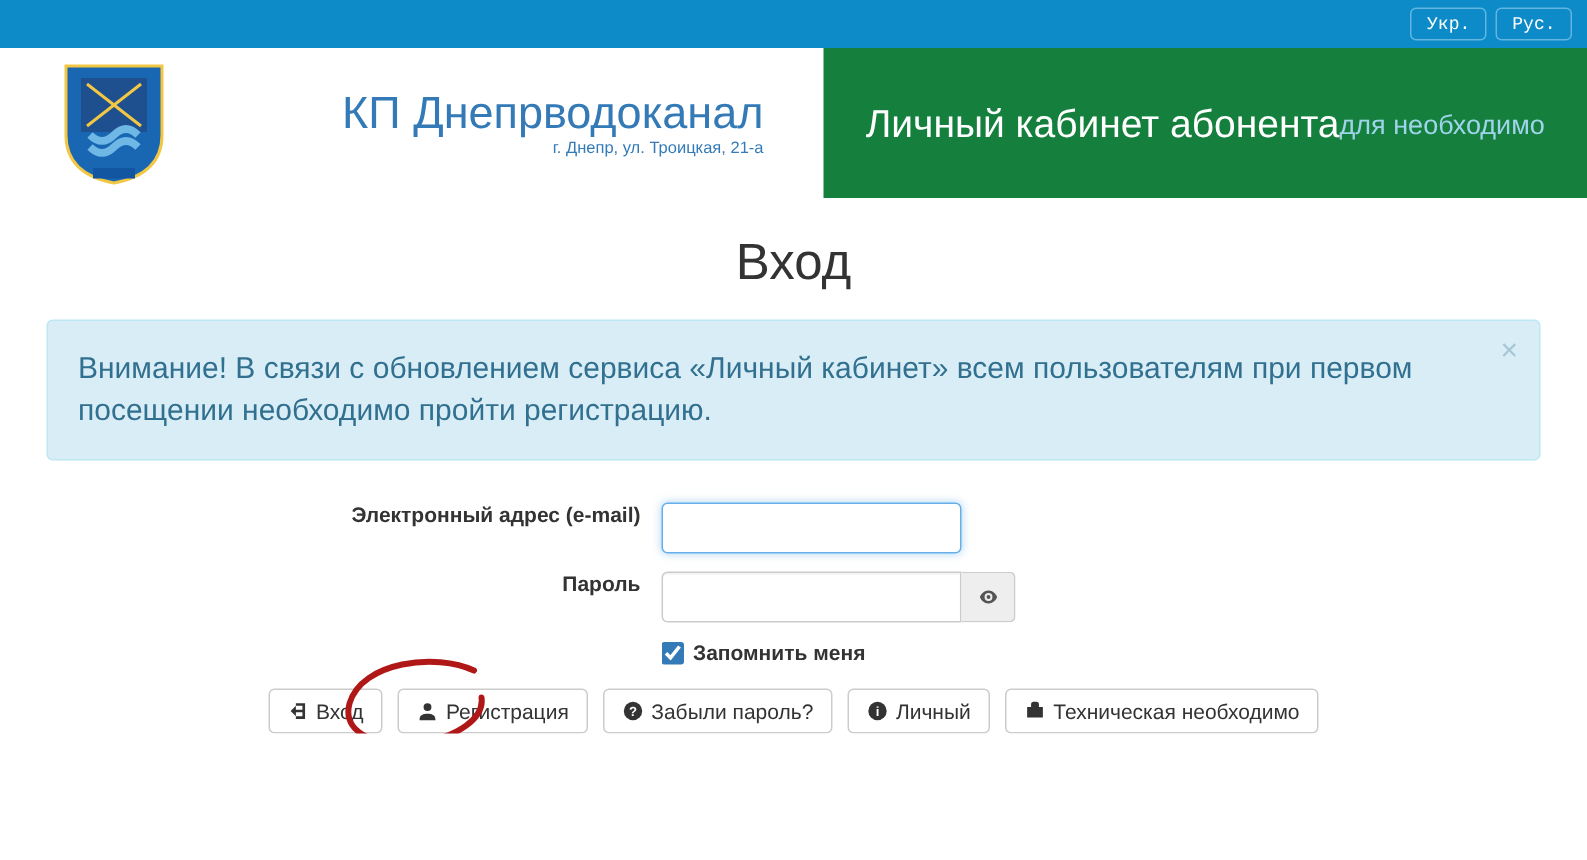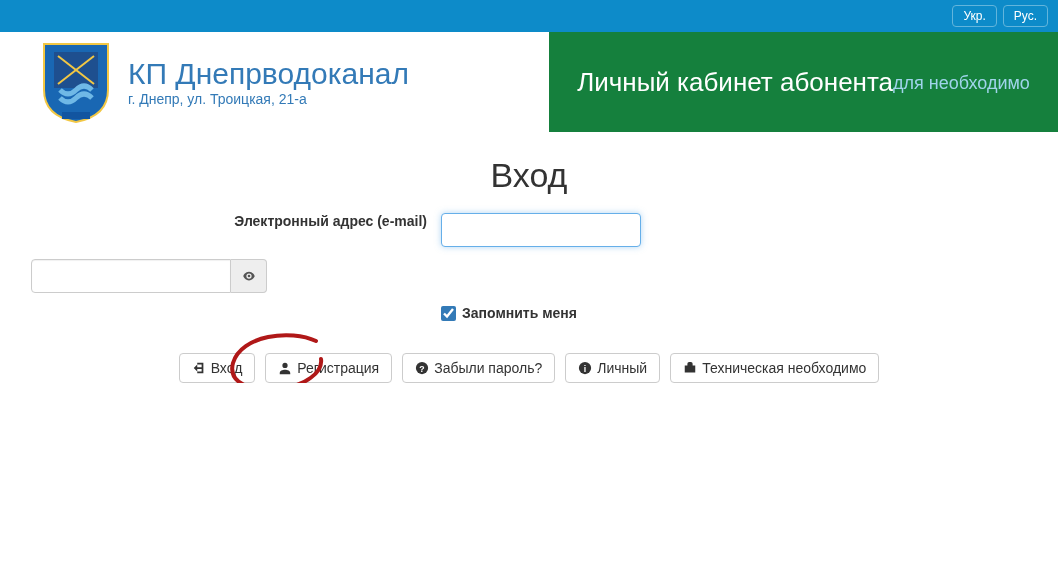--- a/index.html
+++ b/index.html
@@ -20,47 +20,48 @@
       gap: 6px;
     }
     .lang-btn {
       background: transparent;
       border: 1px solid #62b5dc;
       border-radius: 4px;
       color: #fff;
       padding: 3px 10px;
       font-size: 12px;
       cursor: pointer;
+      font-family: Liberation Mono, monospace;
     }
 
     .header-row {
       display: flex;
       height: 100px;
     }
     .header-left {
       flex: 1;
       display: flex;
       align-items: center;
       padding-left: 40px;
       gap: 16px;
       background: #fff;
     }
     .logo {
       width: 72px;
       height: 84px;
     }
-    .brand-block { text-align: left; flex: 1; padding-right: 40px;}
+    .brand-block { text-align: right; flex: 1; padding-right: 40px;}
     .brand-title {
       color: #337ab7;
       font-size: 30px;
       font-weight: 400;
     }
     .brand-sub {
       color: #337ab7;
-      font-size: 14px;
+      font-size: 11px;
     }
 
     .header-right {
       flex: 1;
       background: #15803d;
       display: flex;
       flex-direction: row;
       align-items: center;
       justify-content: center;
       color: #fff;
@@ -148,21 +149,21 @@
       display: flex;
       align-items: center;
       justify-content: center;
       cursor: pointer;
     }
 
     .remember-row {
       display: flex;
       align-items: center;
       margin-left: 410px;
-      margin-bottom: 32px;
+      margin-bottom: 16px;
       gap: 6px;
     }
     .remember-row input[type="checkbox"] {
       width: 15px; height: 15px; accent-color: #337ab7;
     }
     .remember-row label { font-weight: 700; font-size: 14px; }
 
     .button-row {
       display: flex;
       justify-content: center;
@@ -220,27 +221,32 @@
   <div class="header-right">
     <div class="cab-title">Личный кабинет абонента</div>
     <div class="cab-sub">для необходимо</div>
   </div>
 </div>
 
 <div class="main">
 
   <h2 class="page-title">Вход</h2>
 
+  <div class="alert">
+    <span>Внимание! В связи с обновлением сервиса «Личный кабинет» всем пользователям при первом посещении необходимо пройти регистрацию.</span>
+    <button class="alert-close">×</button>
+  </div>
 
   <div class="form-row">
     <label class="form-label">Электронный адрес (e-mail)</label>
     <input type="text" class="form-control focus" value="" style="">
   </div>
 
   <div class="form-row">
+    <label class="form-label">Пароль</label>
     <div class="input-group">
       <input type="password" class="form-control" value="" style="">
       <button class="addon-btn">
         <svg class="icon" viewBox="0 0 16 16">
           <path d="M8 3C4 3 1.5 7 1.5 8S4 13 8 13s6.5-4 6.5-5S12 3 8 3zm0 8a3 3 0 110-6 3 3 0 010 6z" fill="#555"></path>
           <circle cx="8" cy="8" r="1.5" fill="#555"></circle>
         </svg>
       </button>
     </div>
   </div>

